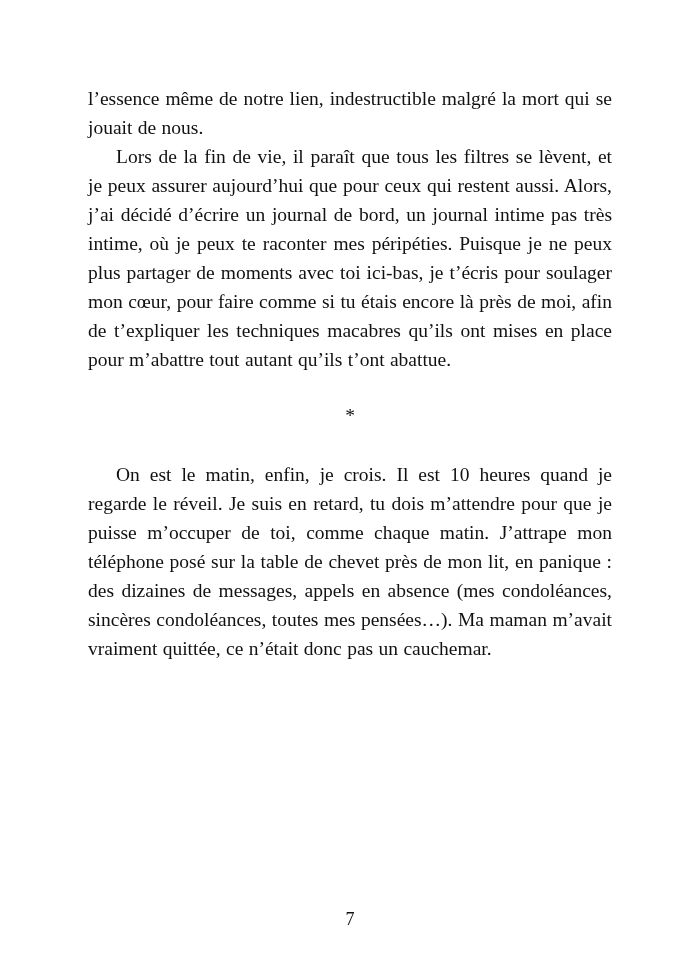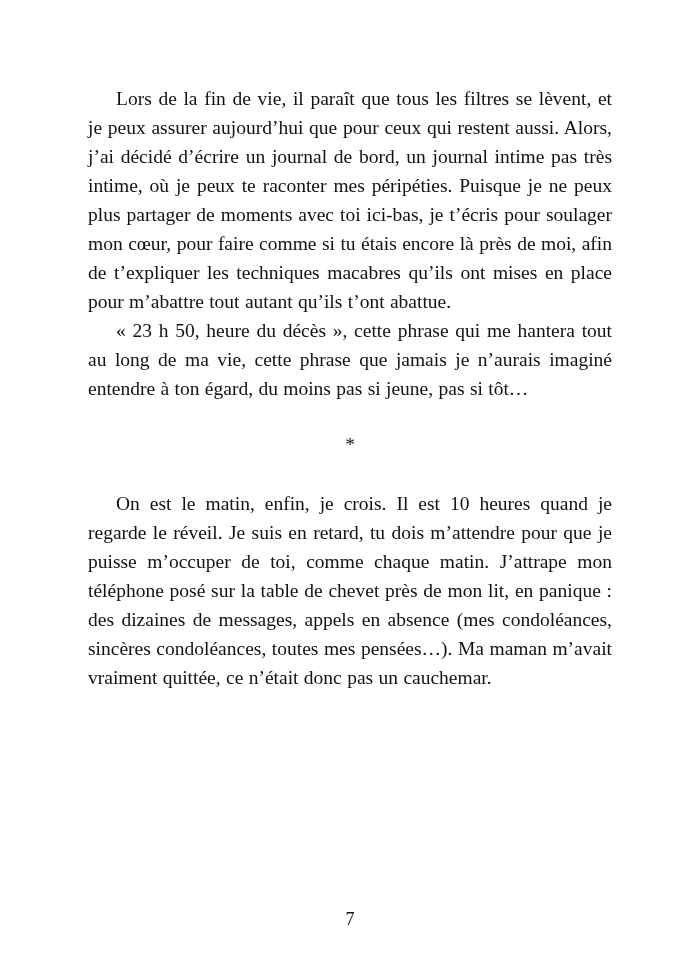--- a/index.html
+++ b/index.html
@@ -47,19 +47,19 @@
     text-align: center;
     font-size: 18px;
     line-height: 22px;
     color: #111111;
   }
 </style>
 </head>
 <body>
 
 <div class="page">
+  <p class="no-indent">l’essence même de notre lien, indestructible malgré la mort qui se jouait de nous.</p>
   <p>Lors de la fin de vie, il paraît que tous les filtres se lèvent, et je peux assurer aujourd’hui que pour ceux qui restent aussi. Alors, j’ai décidé d’écrire un journal de bord, un journal intime pas très intime, où je peux te raconter mes péripéties. Puisque je ne peux plus partager de moments avec toi ici-bas, je t’écris pour soulager mon cœur, pour faire comme si tu étais encore là près de moi, afin de t’expliquer les techniques macabres qu’ils ont mises en place pour m’abattre tout autant qu’ils t’ont abattue.</p>
-  <p>« 23 h 50, heure du décès », cette phrase qui me hantera tout au long de ma vie, cette phrase que jamais je n’aurais imaginé entendre à ton égard, du moins pas si jeune, pas si tôt…</p>
   <div class="separator">*</div>
   <p>On est le matin, enfin, je crois. Il est 10 heures quand je regarde le réveil. Je suis en retard, tu dois m’attendre pour que je puisse m’occuper de toi, comme chaque matin. J’attrape mon téléphone posé sur la table de chevet près de mon lit, en panique : des dizaines de messages, appels en absence (mes condoléances, sincères condoléances, toutes mes pensées…). Ma maman m’avait vraiment quittée, ce n’était donc pas un cauchemar.</p>
 </div>
 
 <div class="page-number">7</div>
 
 </body></html>

